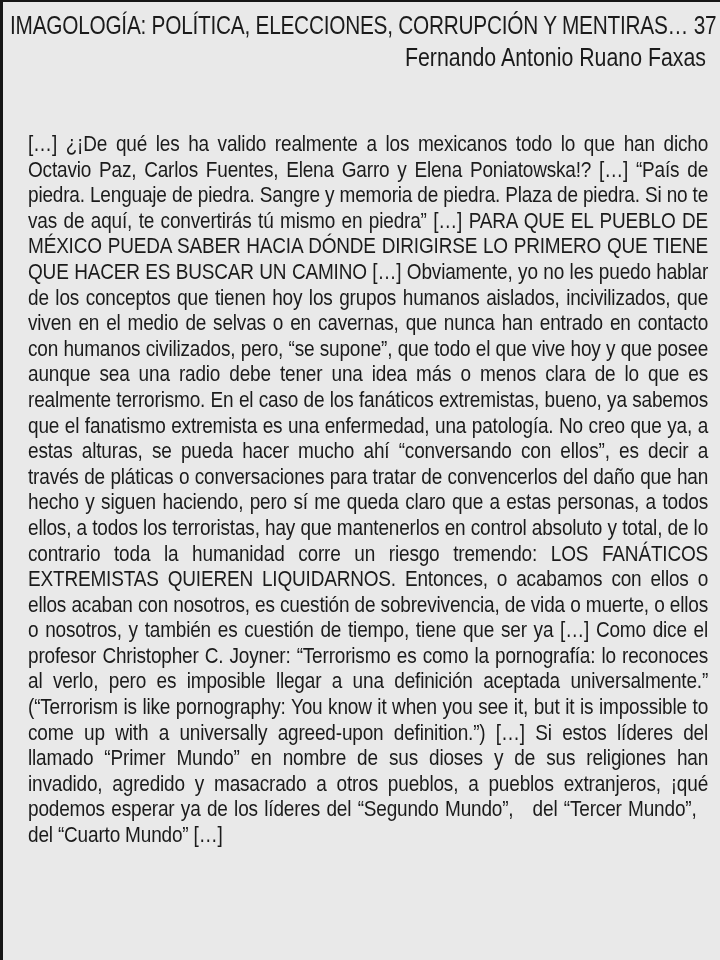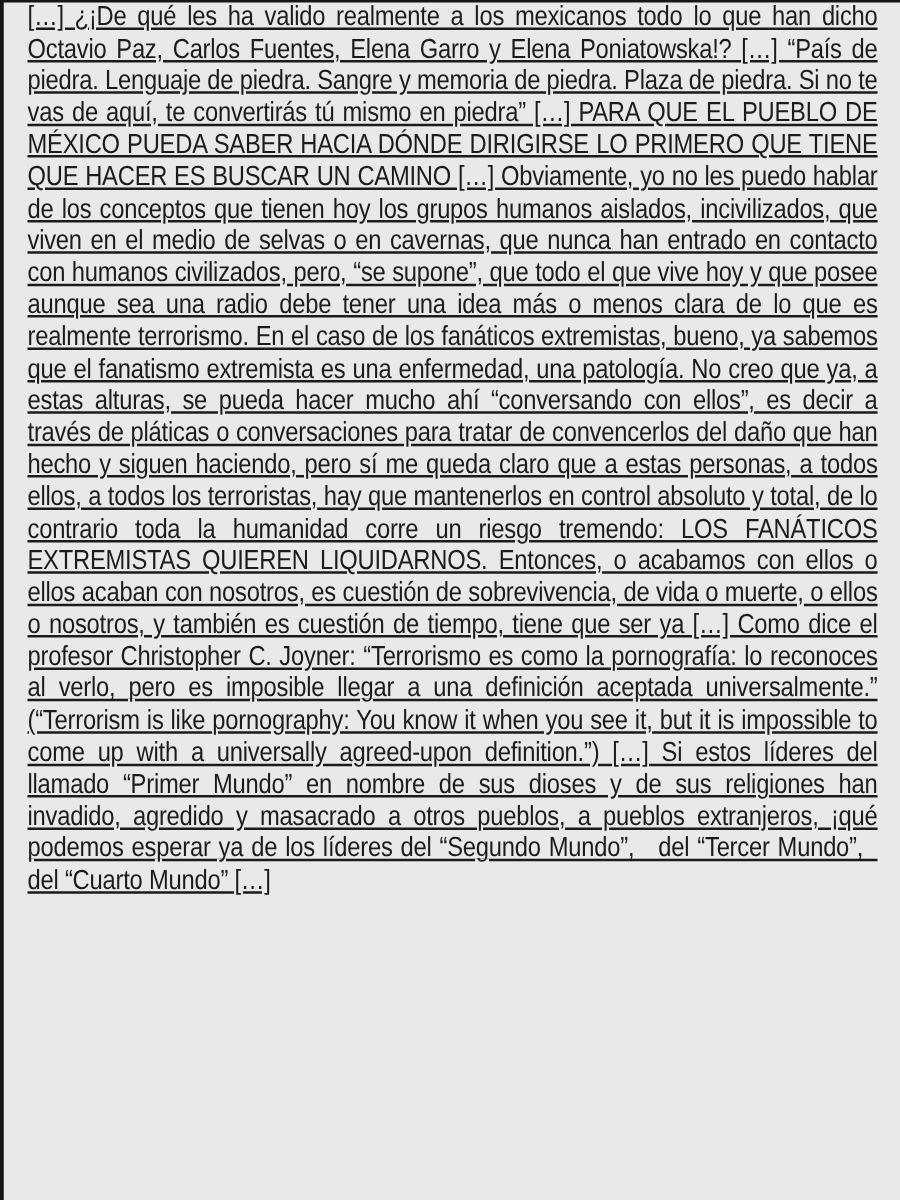--- a/index.html
+++ b/index.html
@@ -16,32 +16,36 @@
   .title-line {
     font-size: 26px; line-height: 32px; white-space: nowrap;
     transform: scaleX(0.80); transform-origin: left center;
     letter-spacing: -0.3px; font-weight: 500;
   }
   .author-line {
     font-size: 26px; line-height: 32px; white-space: nowrap; text-align: right;
     transform: scaleX(0.82); transform-origin: right center;
     font-weight: 500;
   }
-  .body-wrap { padding: 0 22px; text-decoration: underline; }
+  .body-wrap { margin-top: 58px; padding: 0 28px; }
   .body-text {
     margin: 0; width: 788px;
     transform: scaleX(0.863); transform-origin: left top;
     font-size: 22px; line-height: 25.6px;
     text-align: justify; letter-spacing: -0.2px;
   }
 </style>
 </head>
 <body>
 
 <div class="page">
   <div class="edge-top"></div>
   <div class="edge-left"></div>
 
+  <header class="header">
+    <div class="title-line">IMAGOLOGÍA: POLÍTICA, ELECCIONES, CORRUPCIÓN Y MENTIRAS… 37</div>
+    <div class="author-line">Fernando Antonio Ruano Faxas</div>
+  </header>
 
   <main class="body-wrap">
     <p class="body-text">[…] ¿¡De qué les ha valido realmente a los mexicanos todo lo que han dicho Octavio Paz, Carlos Fuentes, Elena Garro y Elena Poniatowska!? […] “País de piedra. Lenguaje de piedra. Sangre y memoria de piedra. Plaza de piedra. Si no te vas de aquí, te convertirás tú mismo en piedra” […] PARA QUE EL PUEBLO DE MÉXICO PUEDA SABER HACIA DÓNDE DIRIGIRSE LO PRIMERO QUE TIENE QUE HACER ES BUSCAR UN CAMINO […] Obviamente, yo no les puedo hablar de los conceptos que tienen hoy los grupos humanos aislados, incivilizados, que viven en el medio de selvas o en cavernas, que nunca han entrado en contacto con humanos civilizados, pero, “se supone”, que todo el que vive hoy y que posee aunque sea una radio debe tener una idea más o menos clara de lo que es realmente terrorismo. En el caso de los fanáticos extremistas, bueno, ya sabemos que el fanatismo extremista es una enfermedad, una patología. No creo que ya, a estas alturas, se pueda hacer mucho ahí “conversando con ellos”, es decir a través de pláticas o conversaciones para tratar de convencerlos del daño que han hecho y siguen haciendo, pero sí me queda claro que a estas personas, a todos ellos, a todos los terroristas, hay que mantenerlos en control absoluto y total, de lo contrario toda la humanidad corre un riesgo tremendo: LOS FANÁTICOS EXTREMISTAS QUIEREN LIQUIDARNOS. Entonces, o acabamos con ellos o ellos acaban con nosotros, es cuestión de sobrevivencia, de vida o muerte, o ellos o nosotros, y también es cuestión de tiempo, tiene que ser ya […] Como dice el profesor Christopher C. Joyner: “Terrorismo es como la pornografía: lo reconoces al verlo, pero es imposible llegar a una definición aceptada universalmente.” (“Terrorism is like pornography: You know it when you see it, but it is impossible to come up with a universally agreed-upon definition.”) […] Si estos líderes del llamado “Primer Mundo” en nombre de sus dioses y de sus religiones han invadido, agredido y masacrado a otros pueblos, a pueblos extranjeros, ¡qué podemos esperar ya de los líderes del “Segundo Mundo”, &nbsp; del “Tercer Mundo”, &nbsp; del “Cuarto Mundo” […]</p>
   </main>
 </div>
 
 </body></html>

